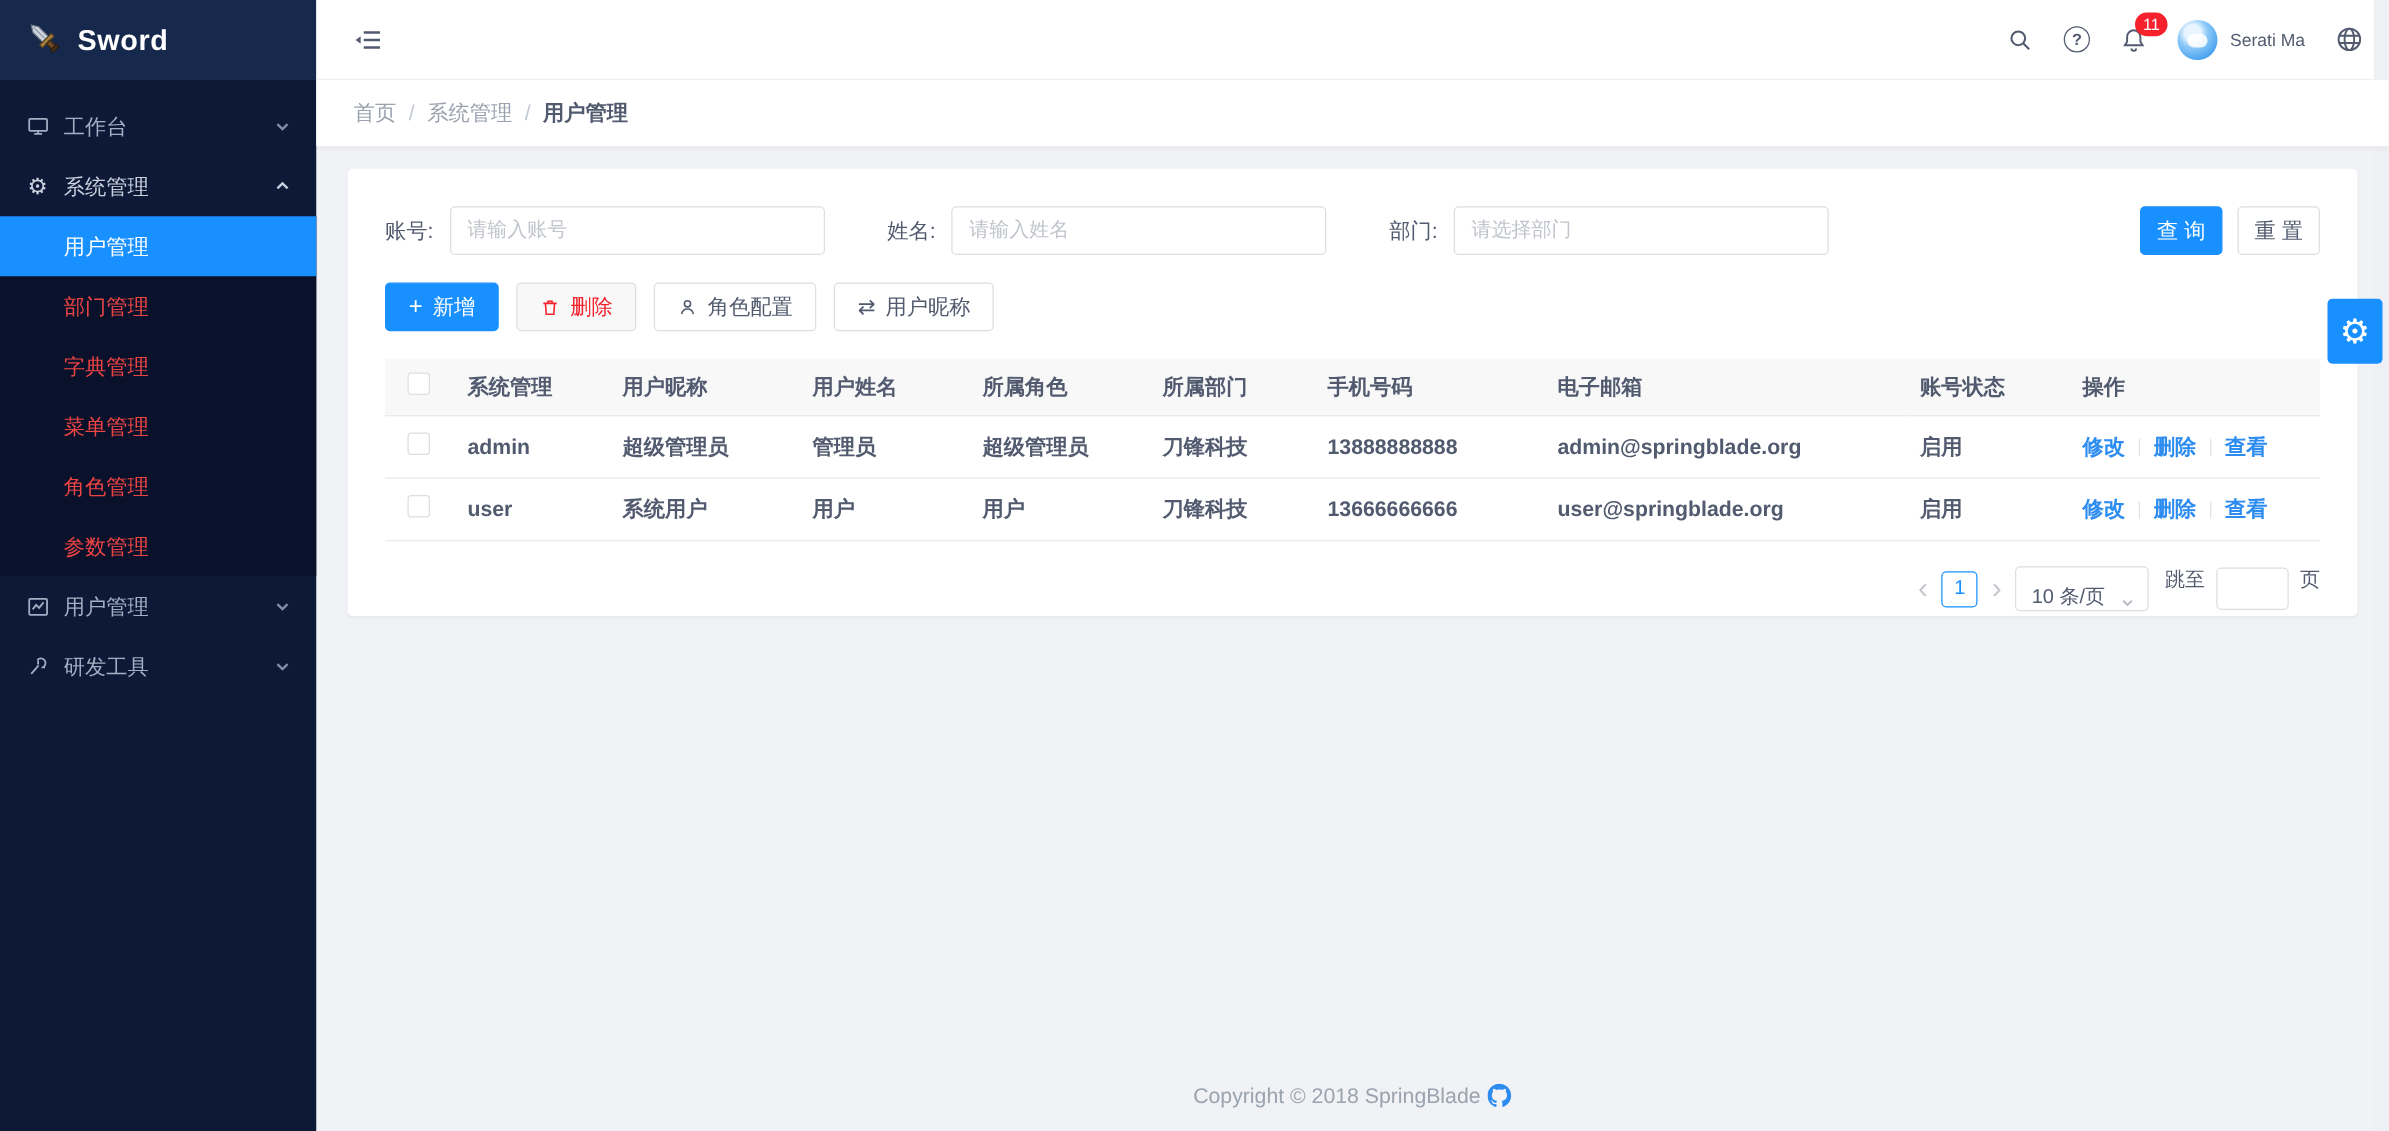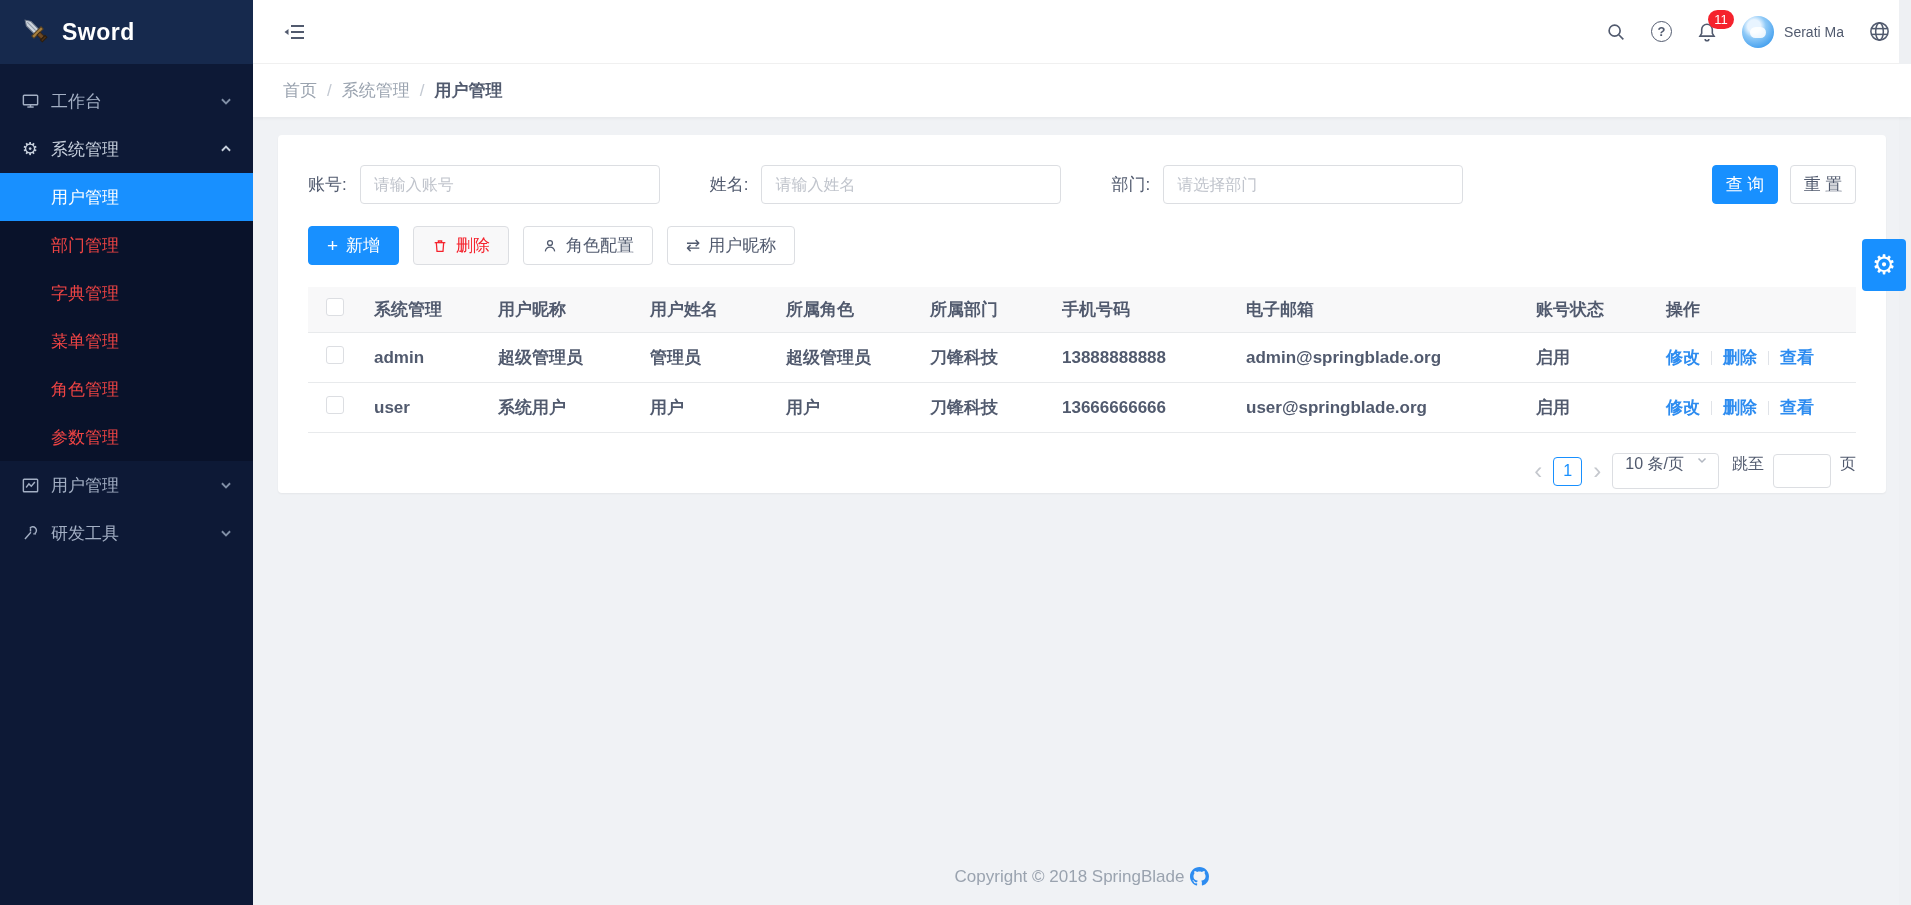--- a/index.html
+++ b/index.html
@@ -71,21 +71,21 @@
   .col-status { width:130px; }
   .chk { width:18px; height:18px; border:1px solid #dcdee2; border-radius:3px; background:#fff; display:inline-block; cursor:pointer; margin-left:8px; }
   .action-link { color:#2d8cf0; cursor:pointer; font-size:17px; }
   .act-sep { display:inline-block; width:1px; height:14px; background:#e0e3e8; margin:0 11px; vertical-align:-2px; }
 
   
   .pager { display:flex; justify-content:flex-end; align-items:center; margin-top:20px; gap:9px; }
   .pg-arrow { color:#c5c8ce; font-size:24px; line-height:1; cursor:pointer; padding:0 2px; }
   .pg-num { width:29px; height:29px; border:1px solid #1890ff; color:#1890ff; border-radius:4px; font-size:16px;
     display:flex; align-items:center; justify-content:center; cursor:pointer; background:#fff; }
-  .pg-size { height:36px; border:1px solid #dcdee2; border-radius:4px; background:#fff; display:flex; align-items:flex-start;
+  .pg-size { height:36px; border:1px solid #dcdee2; border-radius:4px; background:#fff; display:flex; align-items:flex-end;
     padding:0 10px 0 12px; gap:12px; font-size:16px; color:#515a6e; cursor:pointer; }
   .pg-jump { display:flex; align-items:flex-start; gap:9px; font-size:16px; color:#515a6e; margin-left:4px; }
   .pg-jump input { width:58px; height:34px; border:1px solid #dcdee2; border-radius:4px; outline:none; padding:0 8px; font-size:16px; }
 
   .footer { position:absolute; bottom:14px; left:0; width:100%; text-align:center; color:#9aa3af; font-size:17px; }
   .footer .gh { vertical-align:-4px; margin-left:6px; }
 
   .settings-fab { position:absolute; right:5px; top:239px; width:44px; height:52px; background:#1890ff; border-radius:4px;
     display:flex; align-items:center; justify-content:center; color:#fff; font-size:27px; cursor:pointer; z-index:5; }
   .scroll-track { position:absolute; right:0; top:0; width:12px; height:905px; background:#eef0f3; z-index:1; }

